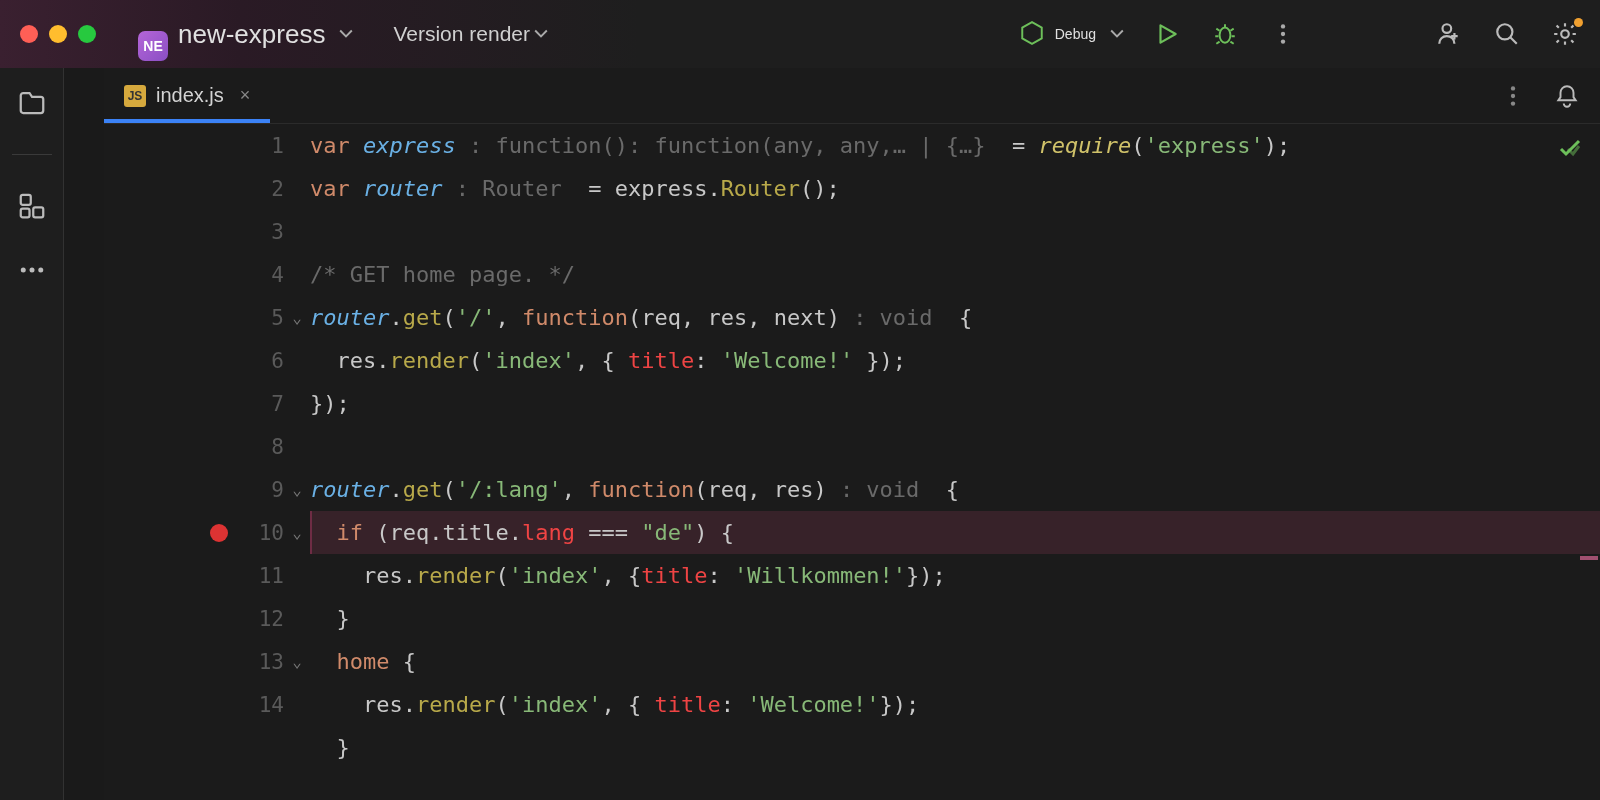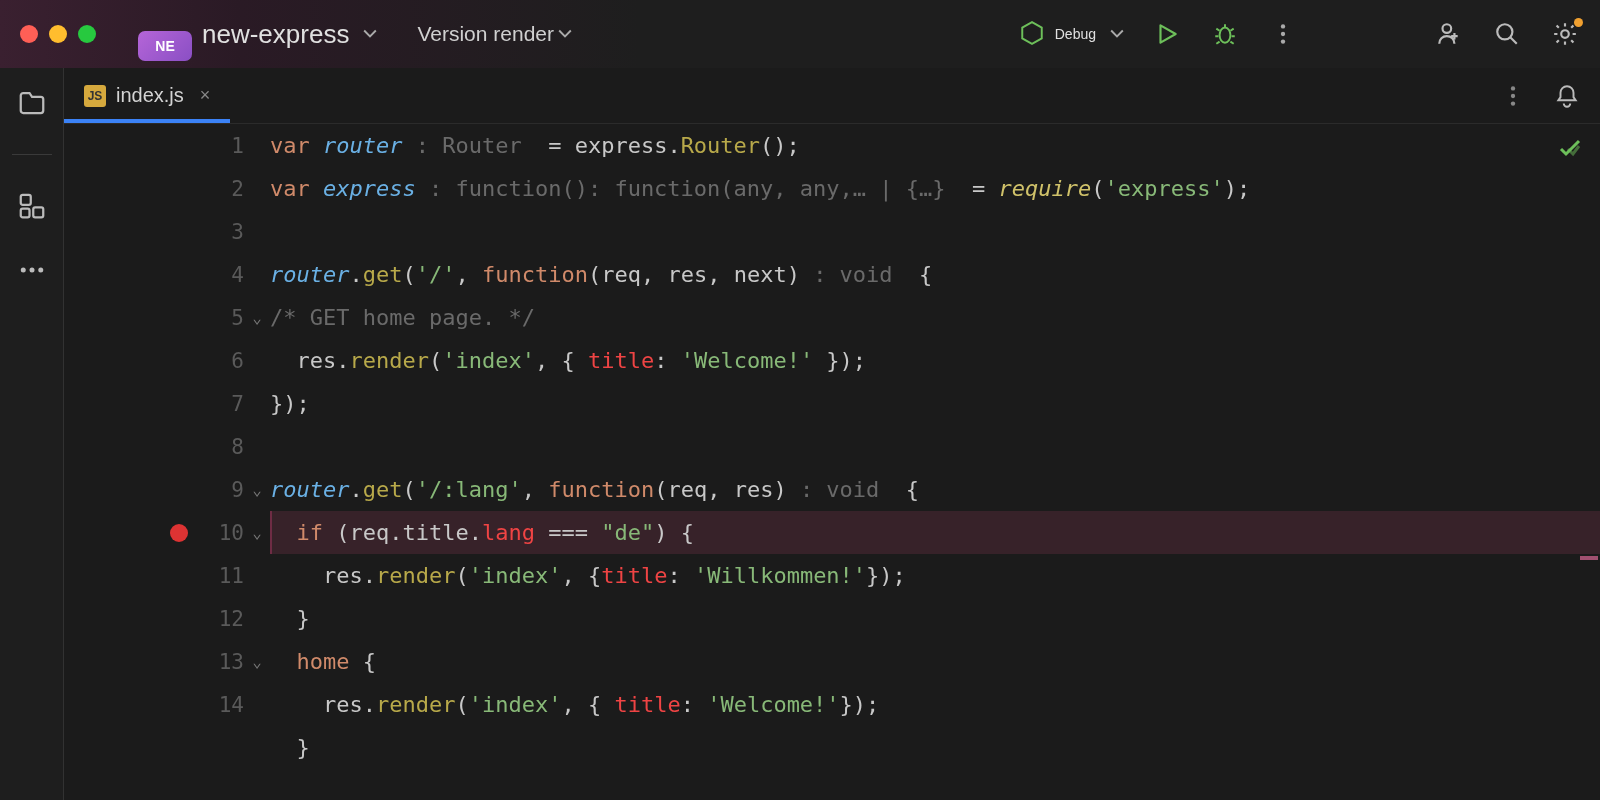--- a/index.html
+++ b/index.html
@@ -21,21 +21,21 @@
 .traffic-lights { display: flex; gap: 11px; margin-right: 30px; }
 .light { width: 18px; height: 18px; border-radius: 50%; }
 .light.red { background: #ff5f56; }
 .light.yellow { background: #ffbd2e; }
 .light.green { background: #27c93f; }
 .project-btn {
   display: flex; align-items: center; gap: 10px;
   padding: 6px 12px; border-radius: 8px; cursor: pointer;
 }
 .proj-icon {
-  width: 54px; height: 30px; border-radius: 7px;
+  width: 30px; height: 30px; border-radius: 7px;
   background: linear-gradient(135deg, #b565d8, #8a4fc4);
   display: flex; align-items: center; justify-content: center;
   color: white; font-size: 14px; font-weight: 600; margin-top: 24px;
 }
 .proj-name { color: #e0e0e0; font-size: 26px; }
 .chevron-sm {
   width: 14px; height: 14px; margin-left: 4px;
   display: inline-flex; align-items: center; justify-content: center;
 }
 .chevron-sm svg { width: 14px; height: 10px; }
@@ -43,21 +43,21 @@
 .title-right { margin-left: auto; display:flex; align-items:center; gap: 28px; }
 .debug-config { display:flex; align-items:center; gap:10px; color:#e0e0e0; font-size:14px; cursor:pointer; }
 .node-icon svg { width:26px; height:26px; }
 .icon-btn { width:30px; height:30px; display:flex; align-items:center; justify-content:center; cursor:pointer; color:#a0a0a0; }
 .icon-btn svg { width:26px; height:26px; }
 .run-btn svg { color:#6dbf5a; }
 .bug-btn svg { color:#6dbf5a; }
 .gear-dot { position: relative; }
 .gear-dot::after { content:""; position:absolute; top:-1px; right:-3px; width:9px; height:9px; background:#f0a030; border-radius:50%; }
 
-.main-row { display:flex; height: calc(100% - 68px); }
+.main-row { display:flex; height: calc(100% - 68px); gap: 40px; }
 .left-rail {
   width: 64px; background:#1e1e1e; border-right:1px solid #323232;
   display:flex; flex-direction:column; align-items:center; padding-top:18px; gap:30px;
 }
 .left-rail .rail-item { width:34px; height:34px; display:flex; align-items:center; justify-content:center; cursor:pointer; color:#a0a0a0; }
 .left-rail .rail-item svg { width:30px; height:30px; }
 
 .editor-area { flex:1; display:flex; flex-direction:column; background:#1b1b1b; }
 .tab-row { height:56px; display:flex; align-items:stretch; border-bottom:1px solid #2b2b2b; }
 .tab {
@@ -284,25 +284,25 @@
           </div>
       </div>
 
       <div class="code">
         <div class="check-mark"><svg viewBox="0 0 24 24">
               <path d="M3 12l5 5L21 4" fill="none" stroke="currentColor" stroke-width="3"></path>
               <path d="M10 12l5 5 6-8" fill="none" stroke="currentColor" stroke-width="3" opacity="0.5"></path>
             </svg></div>
         <div class="scroll-tick" style="top:432px"></div>
 
+        <div class="cline"><span class="c-kw">var </span><span class="c-var">express </span><span class="c-hint">: function(): function(any, any,… | {…}  </span><span class="c-punc">= </span><span class="c-fn">require</span><span class="c-punc">(</span><span class="c-str">'express'</span><span class="c-punc">);</span></div>
         <div class="cline"><span class="c-kw">var </span><span class="c-var">router </span><span class="c-hint">: Router  </span><span class="c-punc">= </span><span class="c-id">express</span><span class="c-punc">.</span><span class="c-method">Router</span><span class="c-punc">();</span></div>
-        <div class="cline"><span class="c-kw">var </span><span class="c-var">express </span><span class="c-hint">: function(): function(any, any,… | {…}  </span><span class="c-punc">= </span><span class="c-fn">require</span><span class="c-punc">(</span><span class="c-str">'express'</span><span class="c-punc">);</span></div>
         <div class="cline"></div>
+        <div class="cline"><span class="c-comment">/* GET home page. */</span></div>
         <div class="cline"><span class="c-var">router</span><span class="c-punc">.</span><span class="c-fn2">get</span><span class="c-punc">(</span><span class="c-str">'/'</span><span class="c-punc">, </span><span class="c-kw">function</span><span class="c-punc">(req, res, next) </span><span class="c-hint">: void  </span><span class="c-punc">{</span></div>
-        <div class="cline"><span class="c-comment">/* GET home page. */</span></div>
         <div class="cline"><span>  </span><span class="c-id">res</span><span class="c-punc">.</span><span class="c-fn2">render</span><span class="c-punc">(</span><span class="c-str">'index'</span><span class="c-punc">, { </span><span class="c-prop">title</span><span class="c-punc">: </span><span class="c-str">'Welcome!'</span><span class="c-punc"> });</span></div>
         <div class="cline"><span class="c-punc">});</span></div>
         <div class="cline"></div>
         <div class="cline"><span class="c-var">router</span><span class="c-punc">.</span><span class="c-fn2">get</span><span class="c-punc">(</span><span class="c-str">'/:lang'</span><span class="c-punc">, </span><span class="c-kw">function</span><span class="c-punc">(req, res) </span><span class="c-hint">: void  </span><span class="c-punc">{</span></div>
         <div class="cline hl"><span>  </span><span class="c-kw">if </span><span class="c-punc">(</span><span class="c-id">req</span><span class="c-punc">.title.</span><span class="c-prop">lang</span><span class="c-punc"> === </span><span class="c-str">"de"</span><span class="c-punc">) {</span></div>
         <div class="cline"><span>    </span><span class="c-id">res</span><span class="c-punc">.</span><span class="c-fn2">render</span><span class="c-punc">(</span><span class="c-str">'index'</span><span class="c-punc">, {</span><span class="c-prop">title</span><span class="c-punc">: </span><span class="c-str">'Willkommen!'</span><span class="c-punc">});</span></div>
         <div class="cline"><span class="c-punc">  }</span></div>
         <div class="cline"><span>  </span><span class="c-kw">home </span><span class="c-punc">{</span></div>
         <div class="cline"><span>    </span><span class="c-id">res</span><span class="c-punc">.</span><span class="c-fn2">render</span><span class="c-punc">(</span><span class="c-str">'index'</span><span class="c-punc">, { </span><span class="c-prop">title</span><span class="c-punc">: </span><span class="c-str">'Welcome!'</span><span class="c-punc">});</span></div>
         <div class="cline"><span class="c-punc">  }</span></div>

